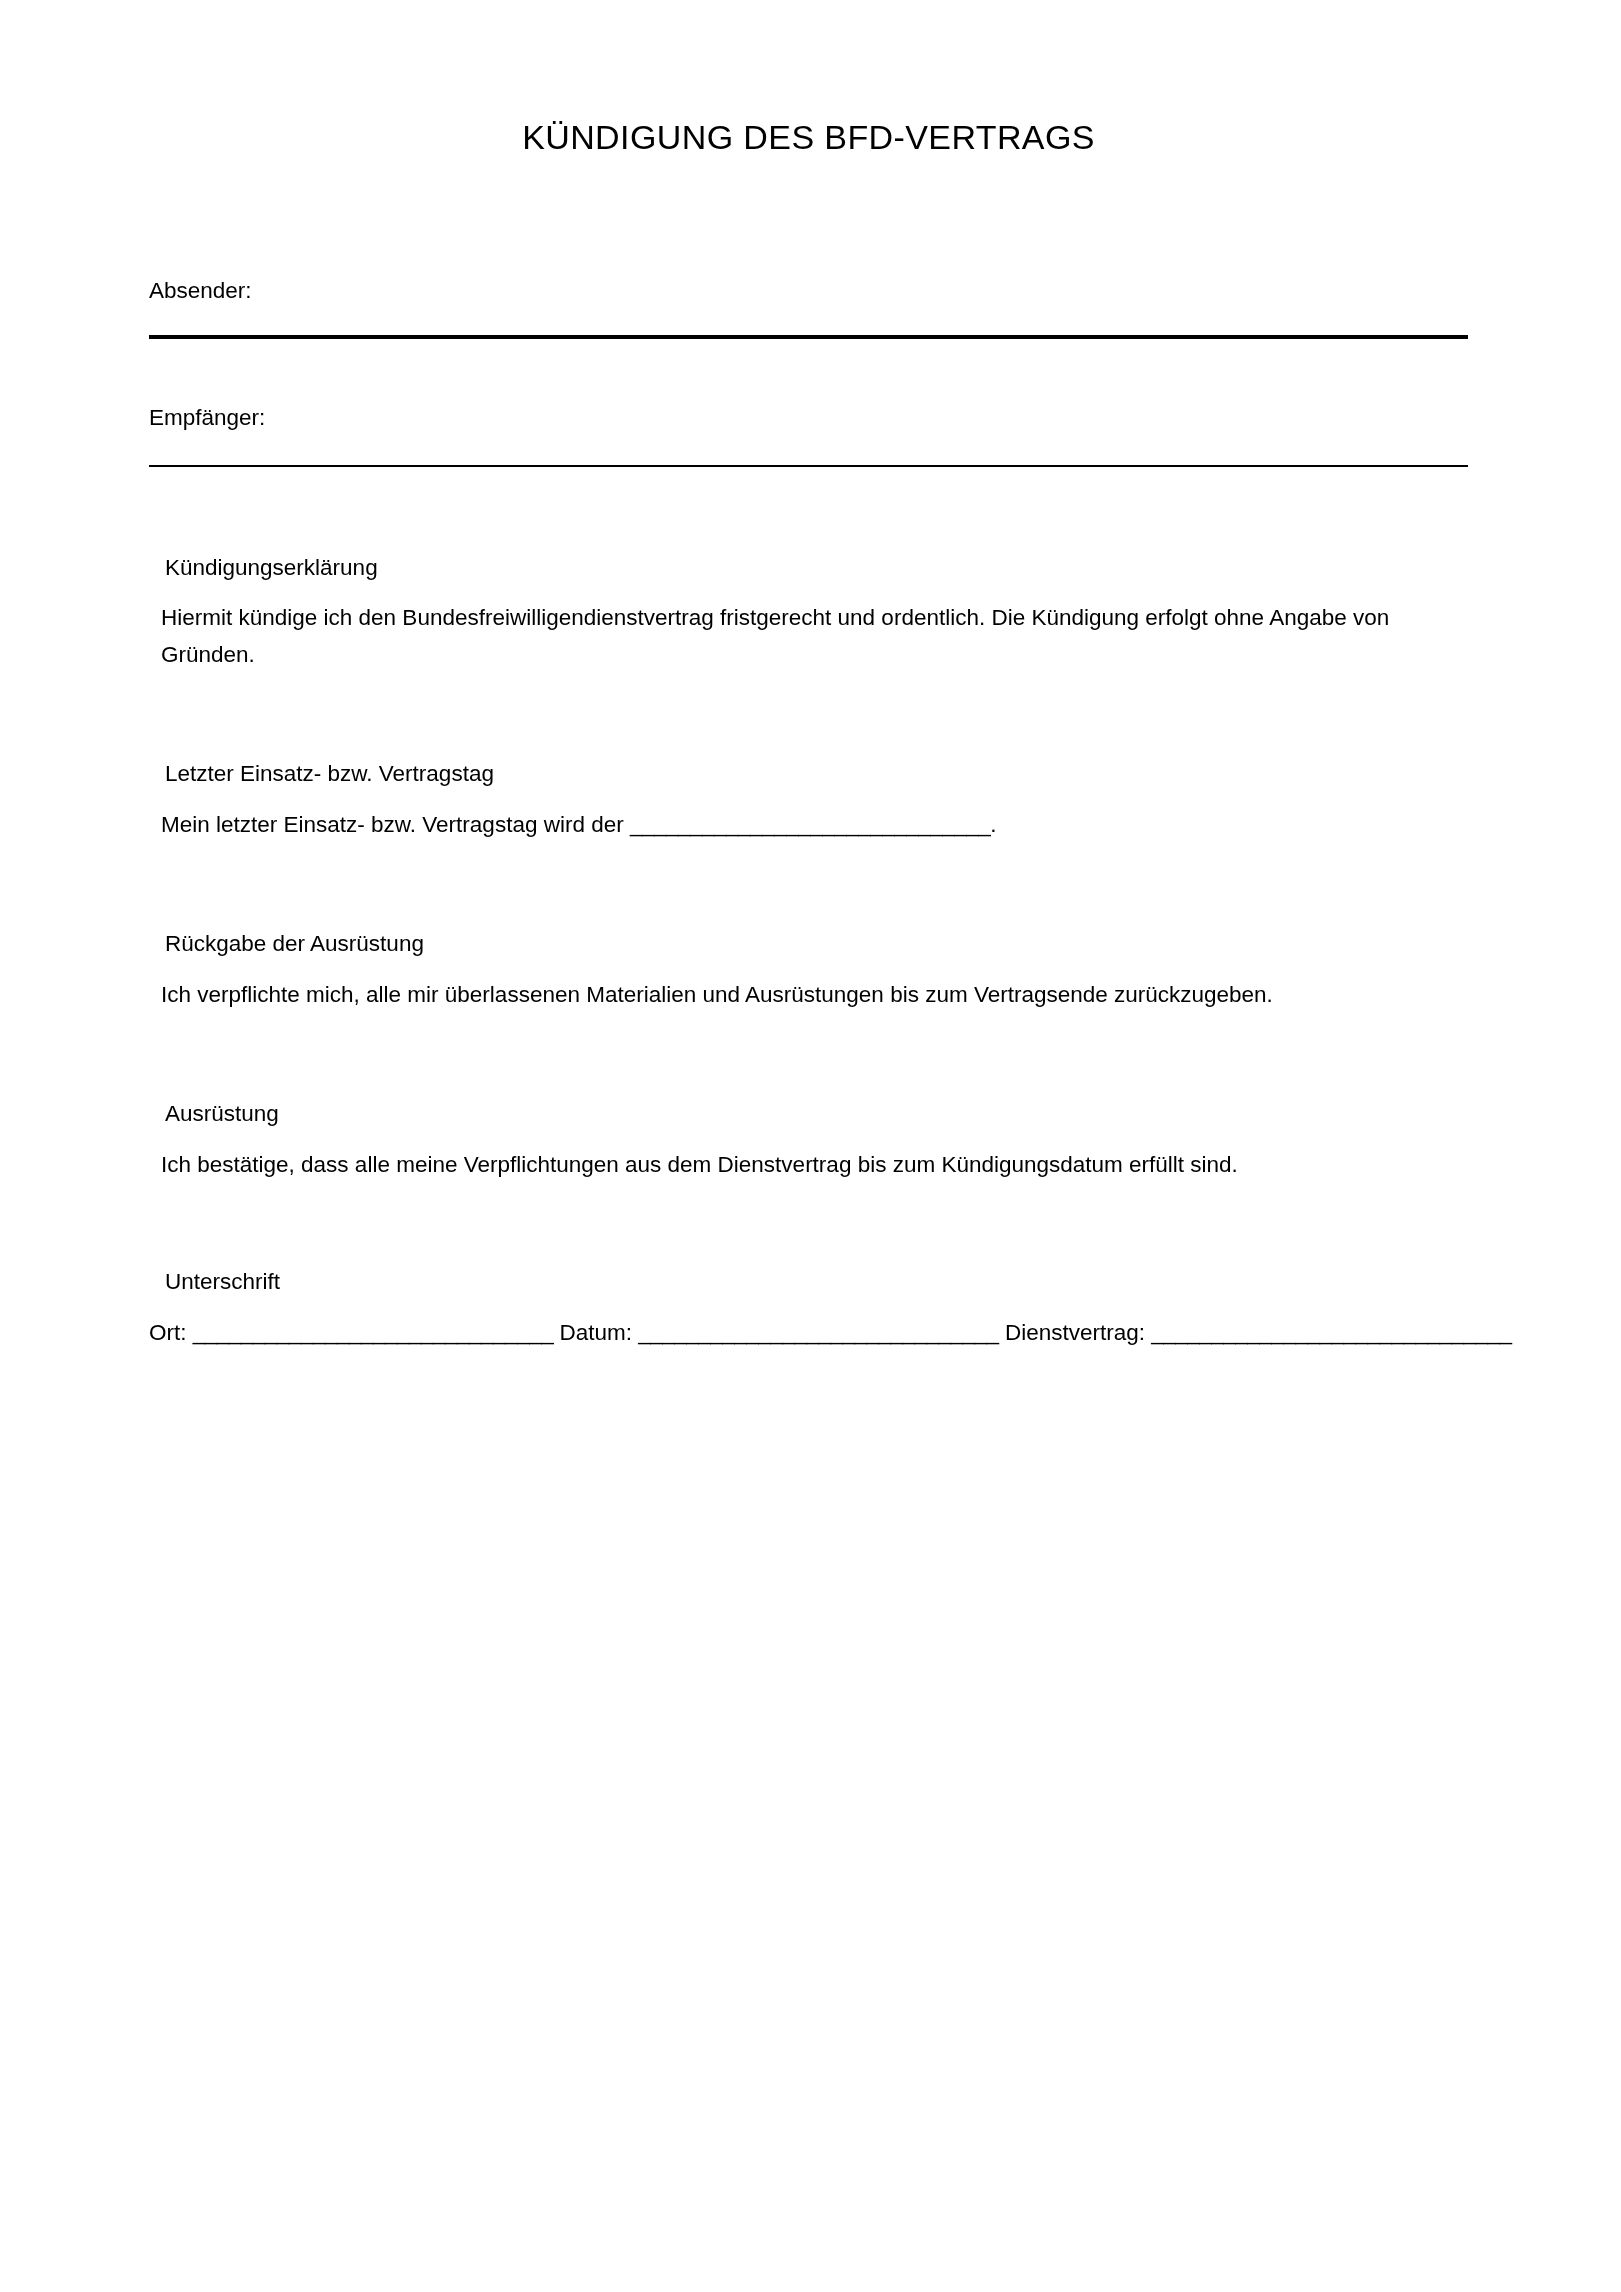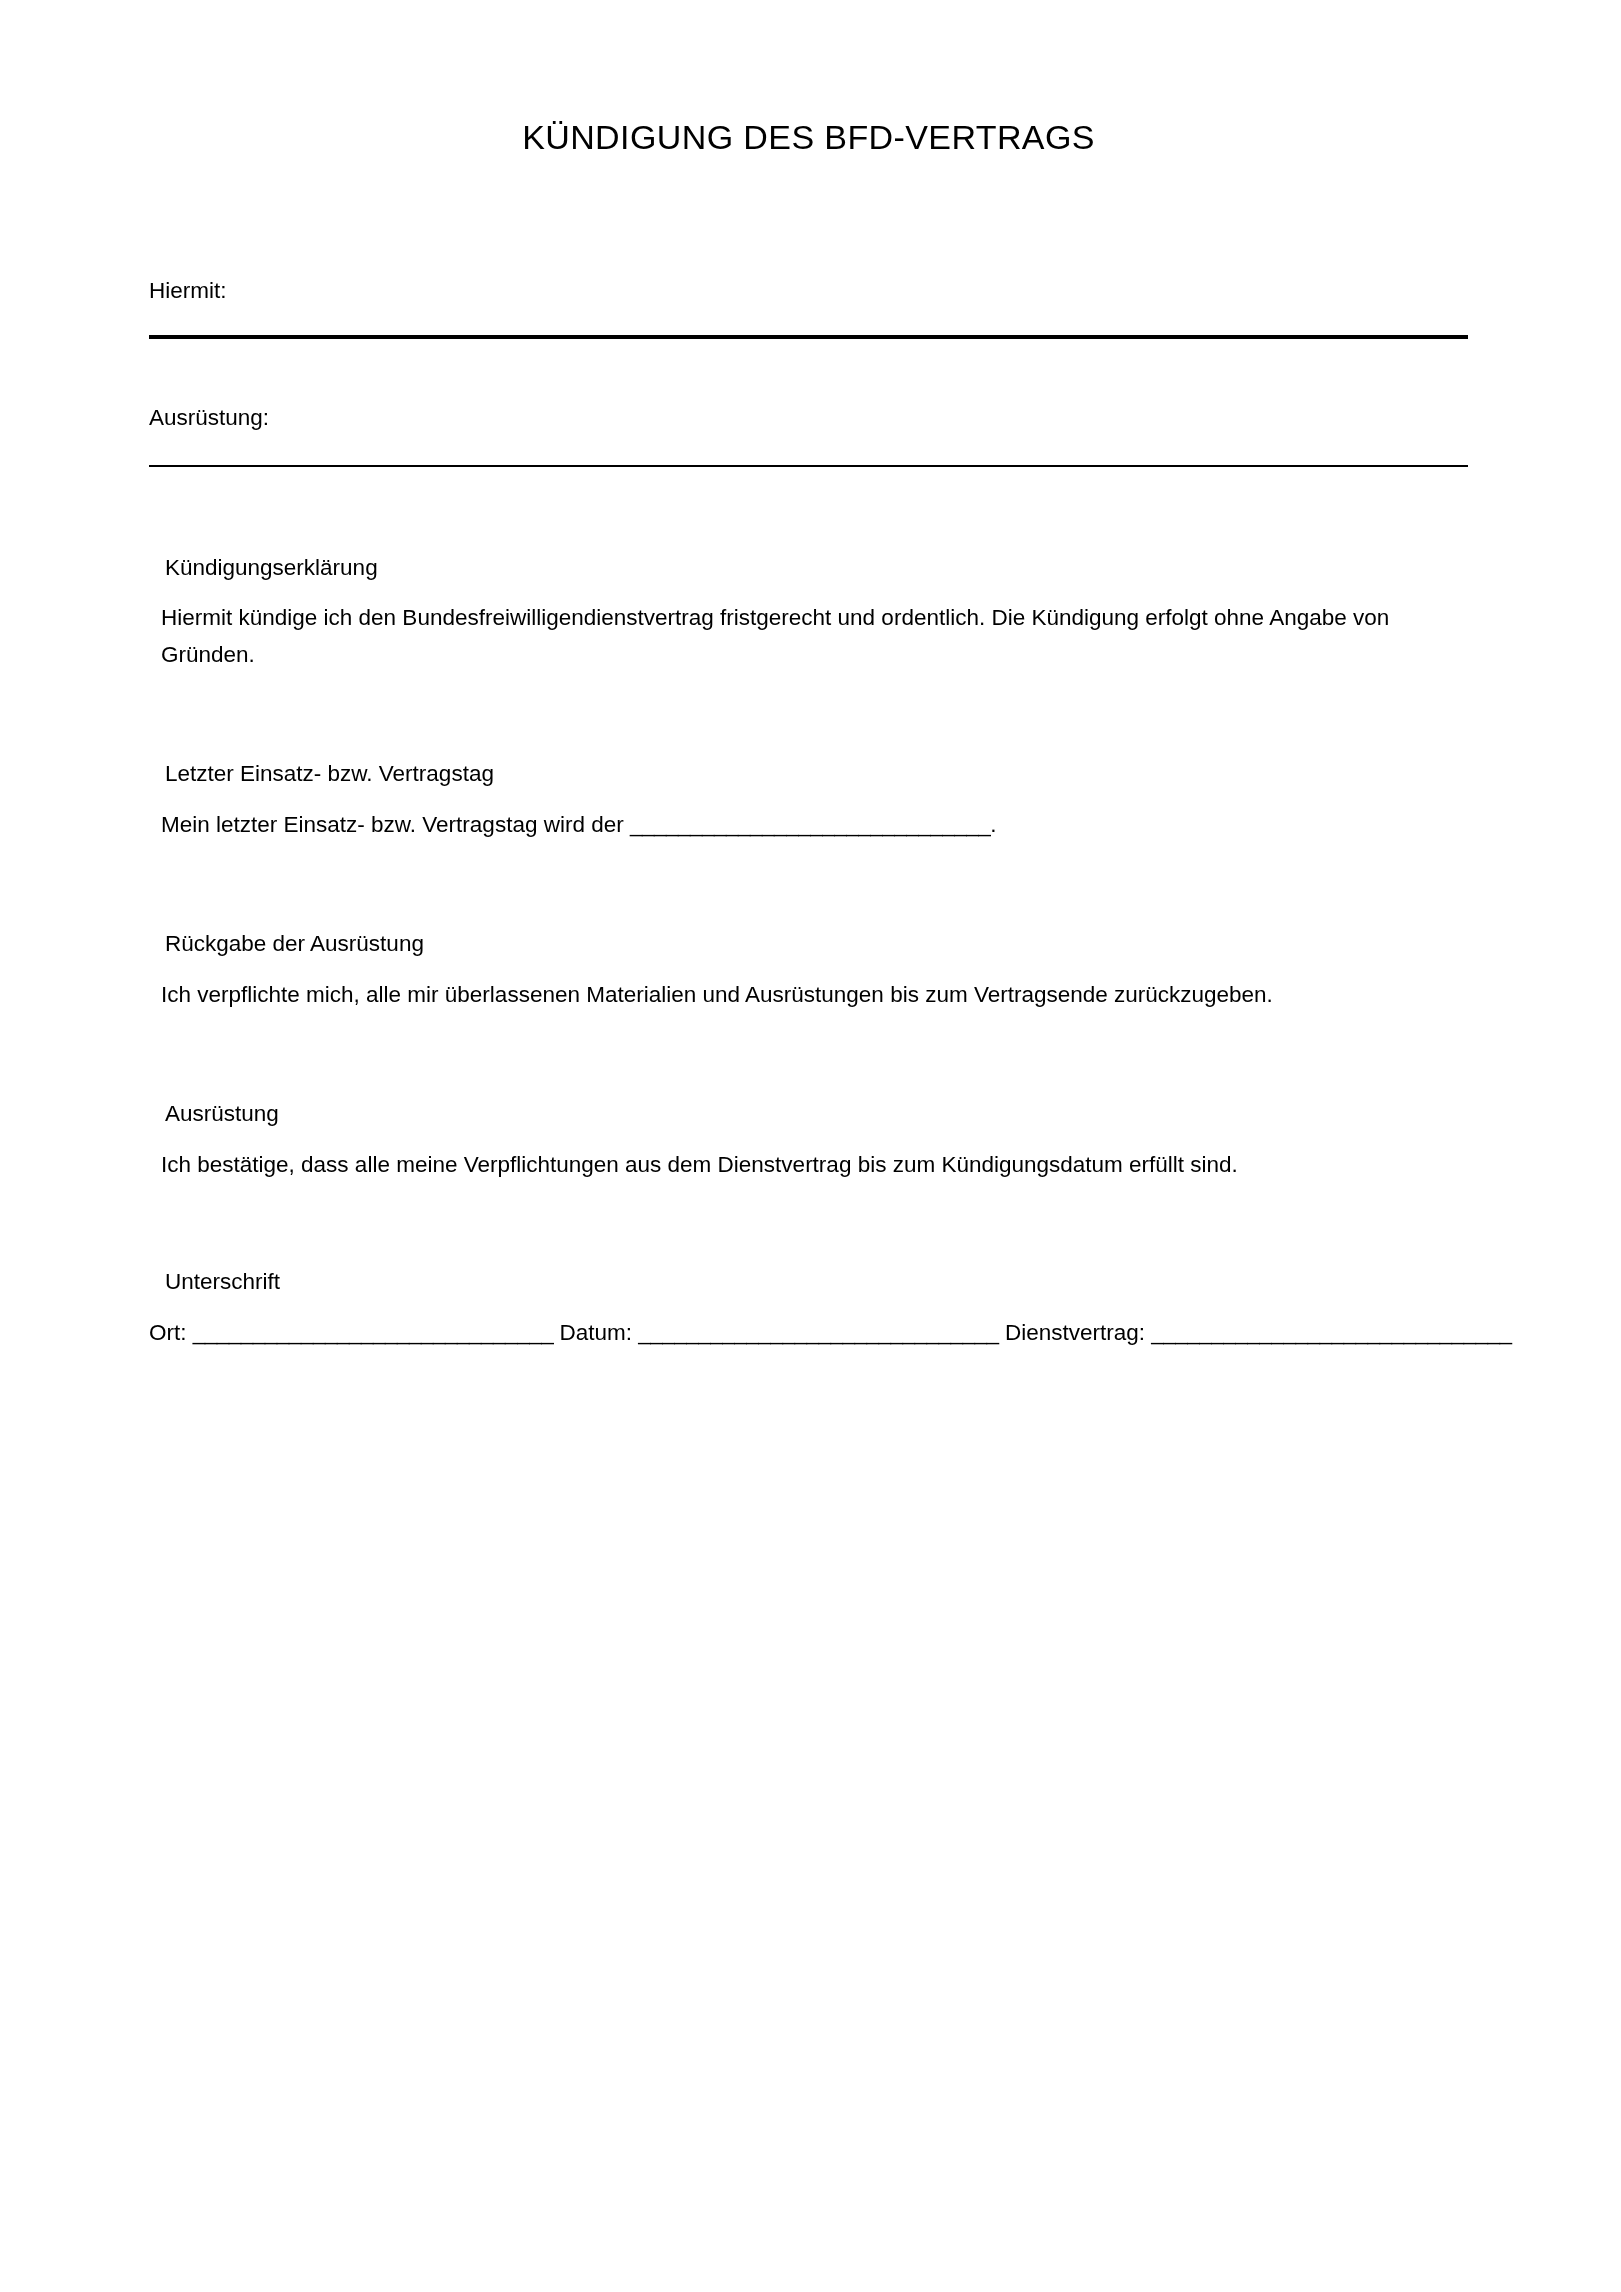--- a/index.html
+++ b/index.html
@@ -109,28 +109,28 @@
 <body>
 
 <div class="page">
   <div class="content">
 
     <h1 class="doc-title">KÜNDIGUNG DES BFD-VERTRAGS</h1>
 
     <div class="spacer-absender"></div>
 
     <div class="field-block">
-      <div class="field-label">Hiermit:</div>
+      <div class="field-label">Absender:</div>
       <div class="rule rule-thick"></div>
     </div>
 
     <div class="spacer-empfaenger"></div>
 
     <div class="field-block">
-      <div class="field-label">Ausrüstung:</div>
+      <div class="field-label">Empfänger:</div>
       <div class="rule rule-thin"></div>
     </div>
 
     <div style="height:69px"></div>
 
     <div class="section">
       <h2 class="section-heading">Kündigungserklärung</h2>
       <p class="section-body">Hiermit kündige ich den Bundesfreiwilligendienstvertrag fristgerecht und ordentlich. Die Kündigung erfolgt ohne Angabe von Gründen.</p>
     </div>
 

